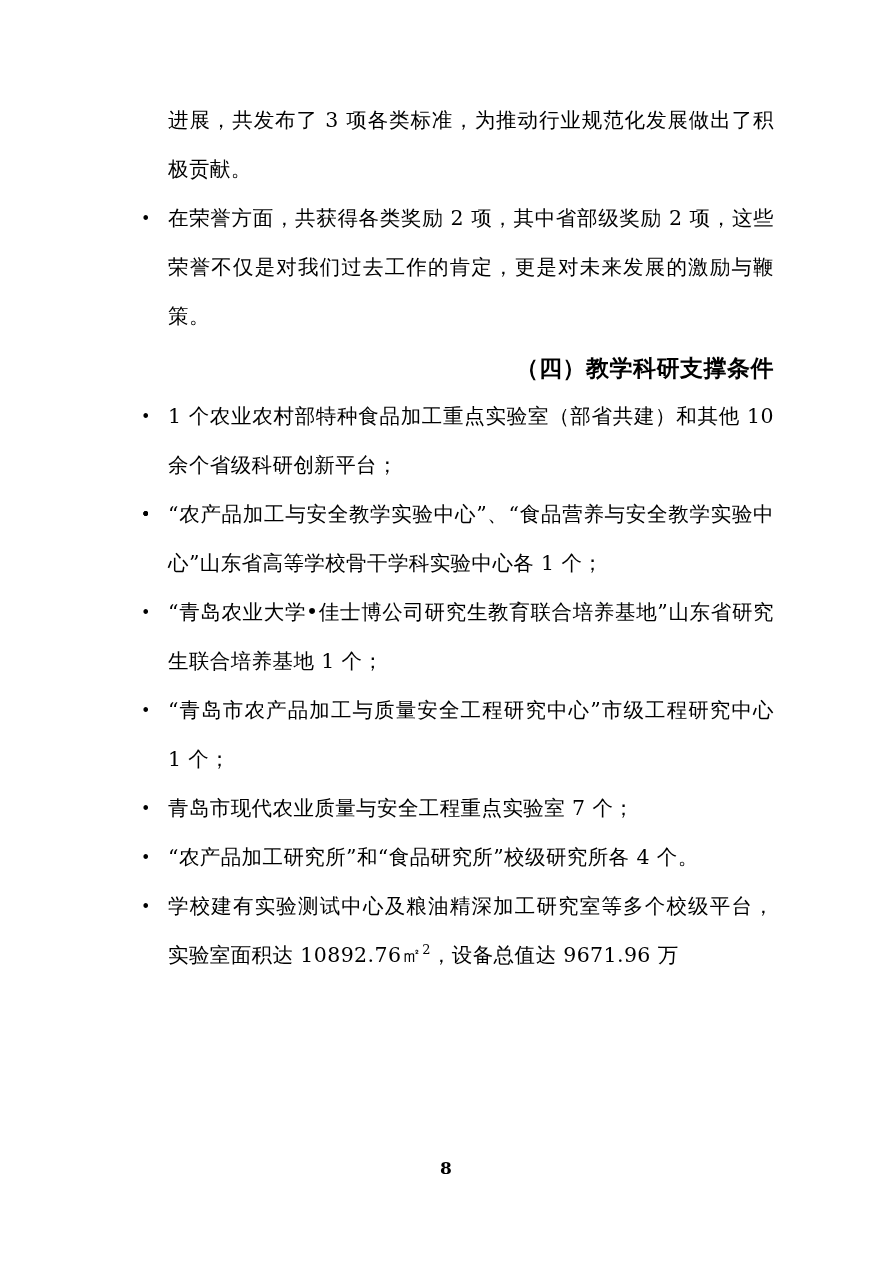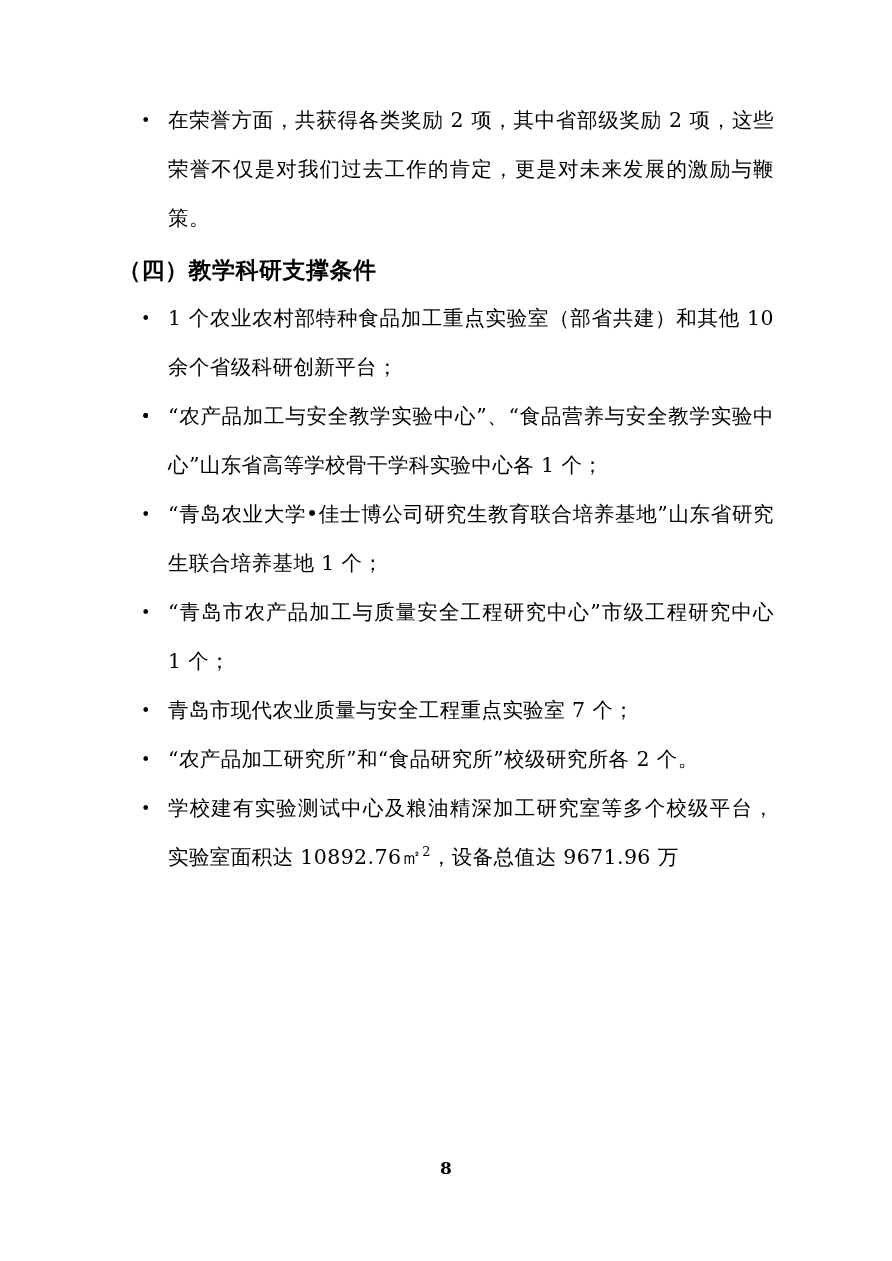--- a/index.html
+++ b/index.html
@@ -58,20 +58,21 @@
     font-size: 16px;
   }
   h2.section-heading {
     font-family: "DejaVu Serif", "Liberation Serif", serif;
     font-weight: bold;
     font-size: 23px;
     line-height: 49px;
     margin: 2px 0 0 0;
     padding-left: 0px;
     letter-spacing: 0.5px;
+    text-align: right;
   }
   .sub-label {
     font-size: 20.5px;
     line-height: 49px;
     padding-left: 32px;
     letter-spacing: 0.4px;
     margin: 0;
   }
   .sup {
     font-size: 13px;
@@ -88,20 +89,21 @@
     font-weight: bold;
     font-family: "DejaVu Serif", "Liberation Serif", serif;
   }
 </style>
 </head>
 <body>
 
 <div class="page">
   <div class="content">
 
+    <p class="cont-para">进展，共发布了 3 项各类标准，为推动行业规范化发展做出了积极贡献。</p>
 
     <ul class="bullets">
       <li class="bullet-item">
         <span class="bullet-dot">•</span>
         <span>在荣誉方面，共获得各类奖励 2 项，其中省部级奖励 2 项，这些荣誉不仅是对我们过去工作的肯定，更是对未来发展的激励与鞭策。</span>
       </li>
     </ul>
 
     <h2 class="section-heading">（四）教学科研支撑条件</h2>
 
@@ -128,21 +130,21 @@
       <li class="bullet-item">
         <span class="bullet-dot">•</span>
         <span>“青岛市农产品加工与质量安全工程研究中心”市级工程研究中心 1 个；</span>
       </li>
       <li class="bullet-item">
         <span class="bullet-dot">•</span>
         <span>青岛市现代农业质量与安全工程重点实验室 7 个；</span>
       </li>
       <li class="bullet-item">
         <span class="bullet-dot">•</span>
-        <span>“农产品加工研究所”和“食品研究所”校级研究所各 2 个。</span>
+        <span>“农产品加工研究所”和“食品研究所”校级研究所各 4 个。</span>
       </li>
       <li class="bullet-item">
         <span class="bullet-dot">•</span>
         <span>学校建有实验测试中心及粮油精深加工研究室等多个校级平台，实验室面积达 10892.76㎡</span><span class="sup">2</span><span>，设备总值达 9671.96 万</span>
       </li>
     </ul>
 
   </div>
 
   <div class="page-number">8</div>

